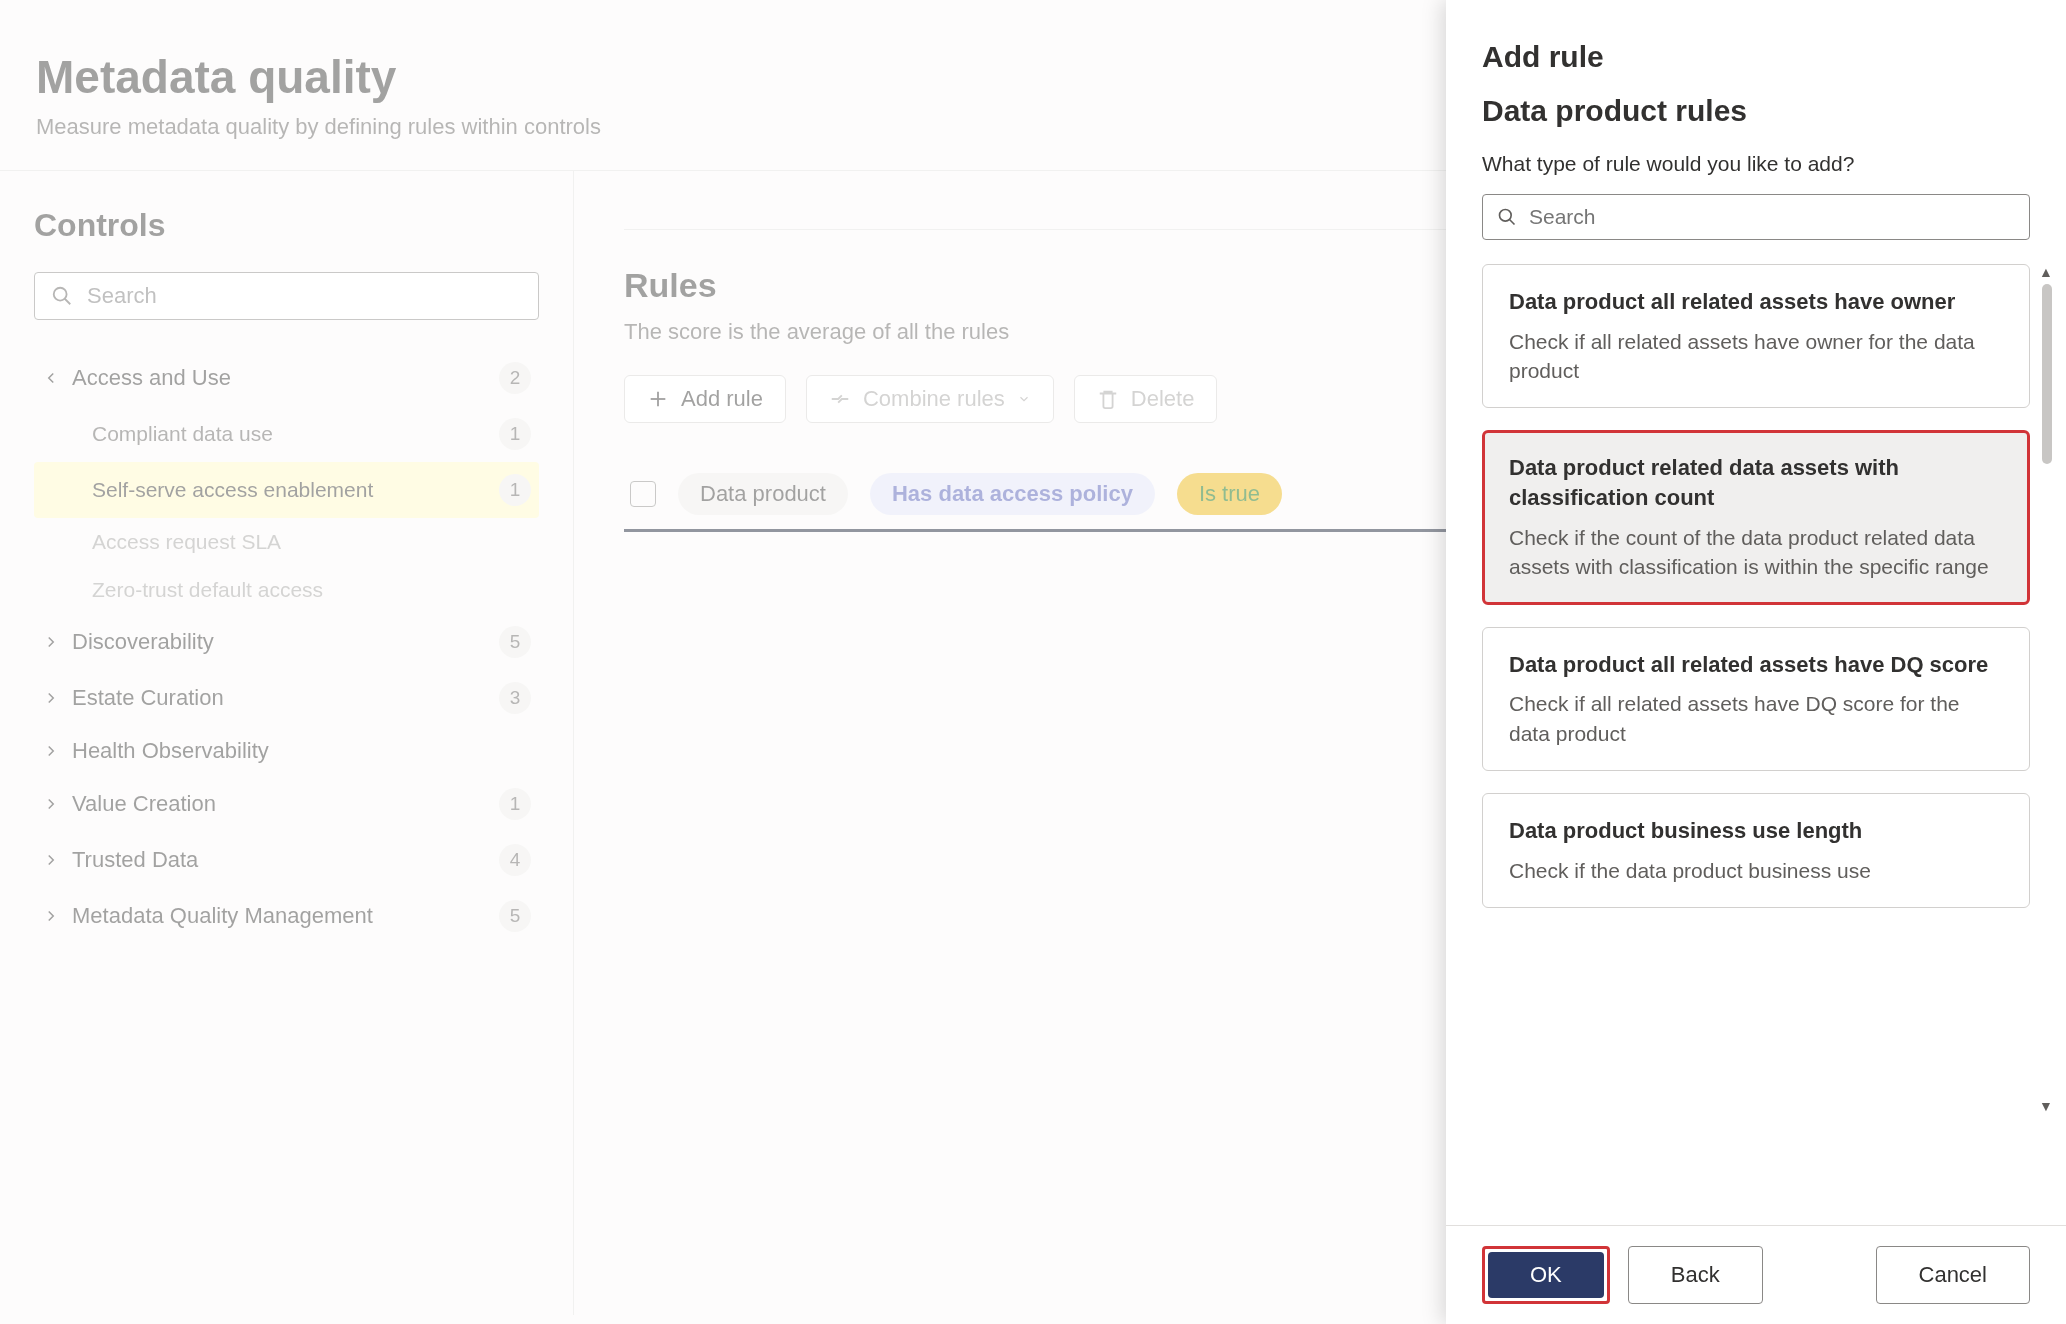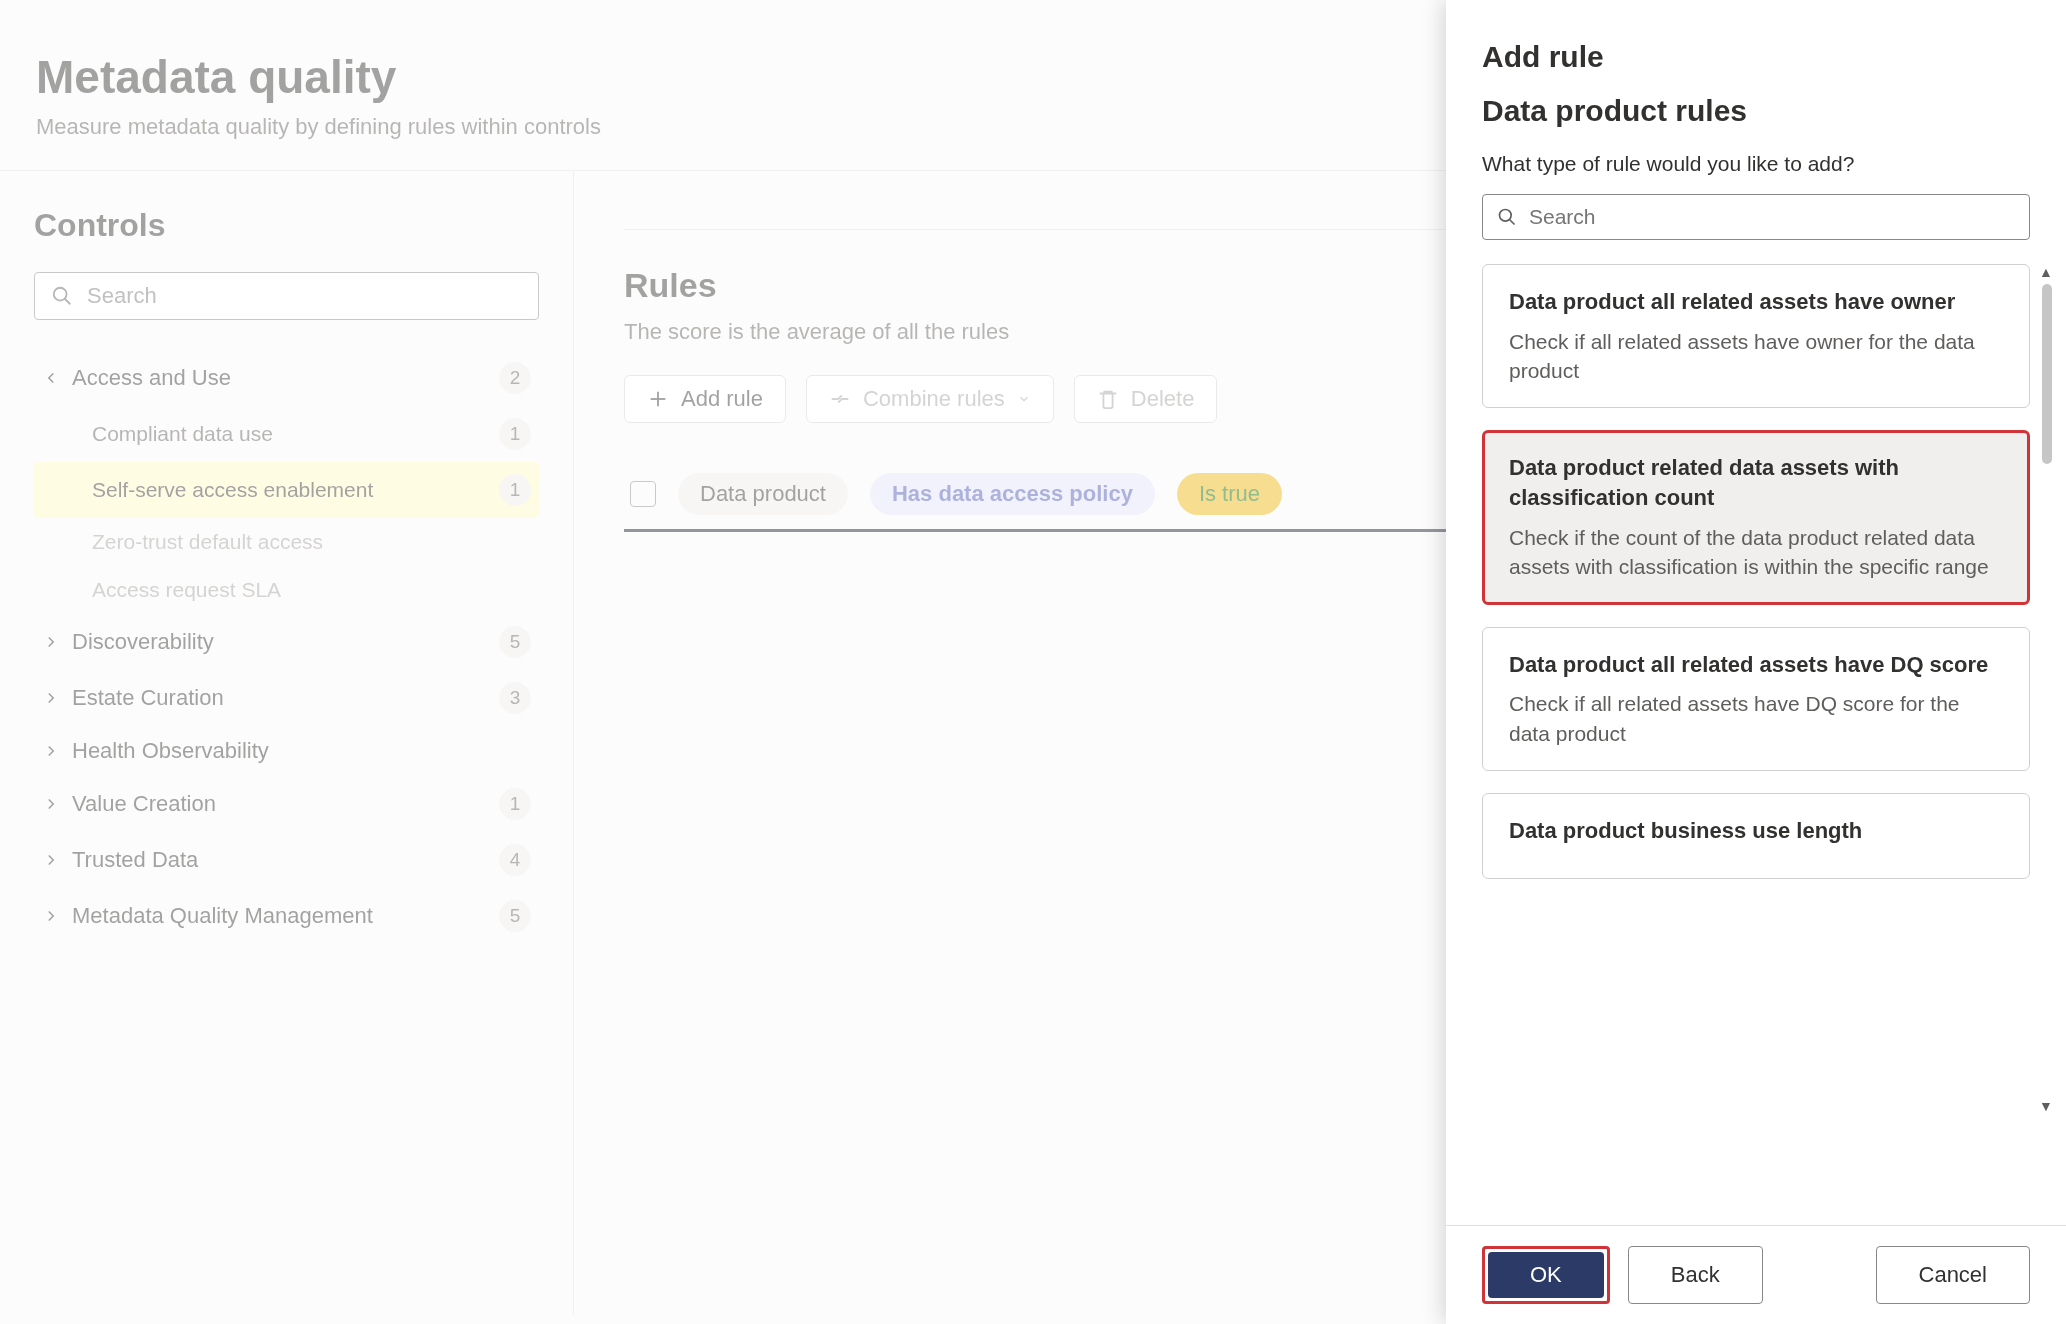--- a/index.html
+++ b/index.html
@@ -336,24 +336,24 @@
     </div>
     <div class="tree-child">
       <span class="label">Compliant data use</span>
       <span class="badge">1</span>
     </div>
     <div class="tree-child selected">
       <span class="label">Self-serve access enablement</span>
       <span class="badge">1</span>
     </div>
     <div class="tree-child disabled">
+      <span class="label">Access request SLA</span>
+    </div>
+    <div class="tree-child disabled">
       <span class="label">Zero-trust default access</span>
-    </div>
-    <div class="tree-child disabled">
-      <span class="label">Access request SLA</span>
     </div>
 
     <div class="tree-item">
       <svg class="chevron" viewBox="0 0 24 24" fill="none" stroke="currentColor" stroke-width="2">
           <polyline points="9 18 15 12 9 6"></polyline>
         </svg>
       <span class="label">Discoverability</span>
       <span class="badge">5</span>
     </div>
     <div class="tree-item">
@@ -457,20 +457,21 @@
       <div class="rule-card selected">
         <div class="rule-card-title">Data product related data assets with classification count</div>
         <div class="rule-card-desc">Check if the count of the data product related data assets with classification is within the specific range</div>
       </div>
       <div class="rule-card">
         <div class="rule-card-title">Data product all related assets have DQ score</div>
         <div class="rule-card-desc">Check if all related assets have DQ score for the data product</div>
       </div>
       <div class="rule-card">
         <div class="rule-card-title">Data product business use length</div>
+        <div class="rule-card-desc">Check if the data product business use</div>
       </div>
     </div>
   </div>
   <div class="panel-footer">
     <span class="btn-primary-wrap">
       <button class="btn btn-primary">OK</button>
     </span>
     <button class="btn btn-secondary">Back</button>
     <span class="spacer"></span>
     <button class="btn btn-secondary">Cancel</button>

